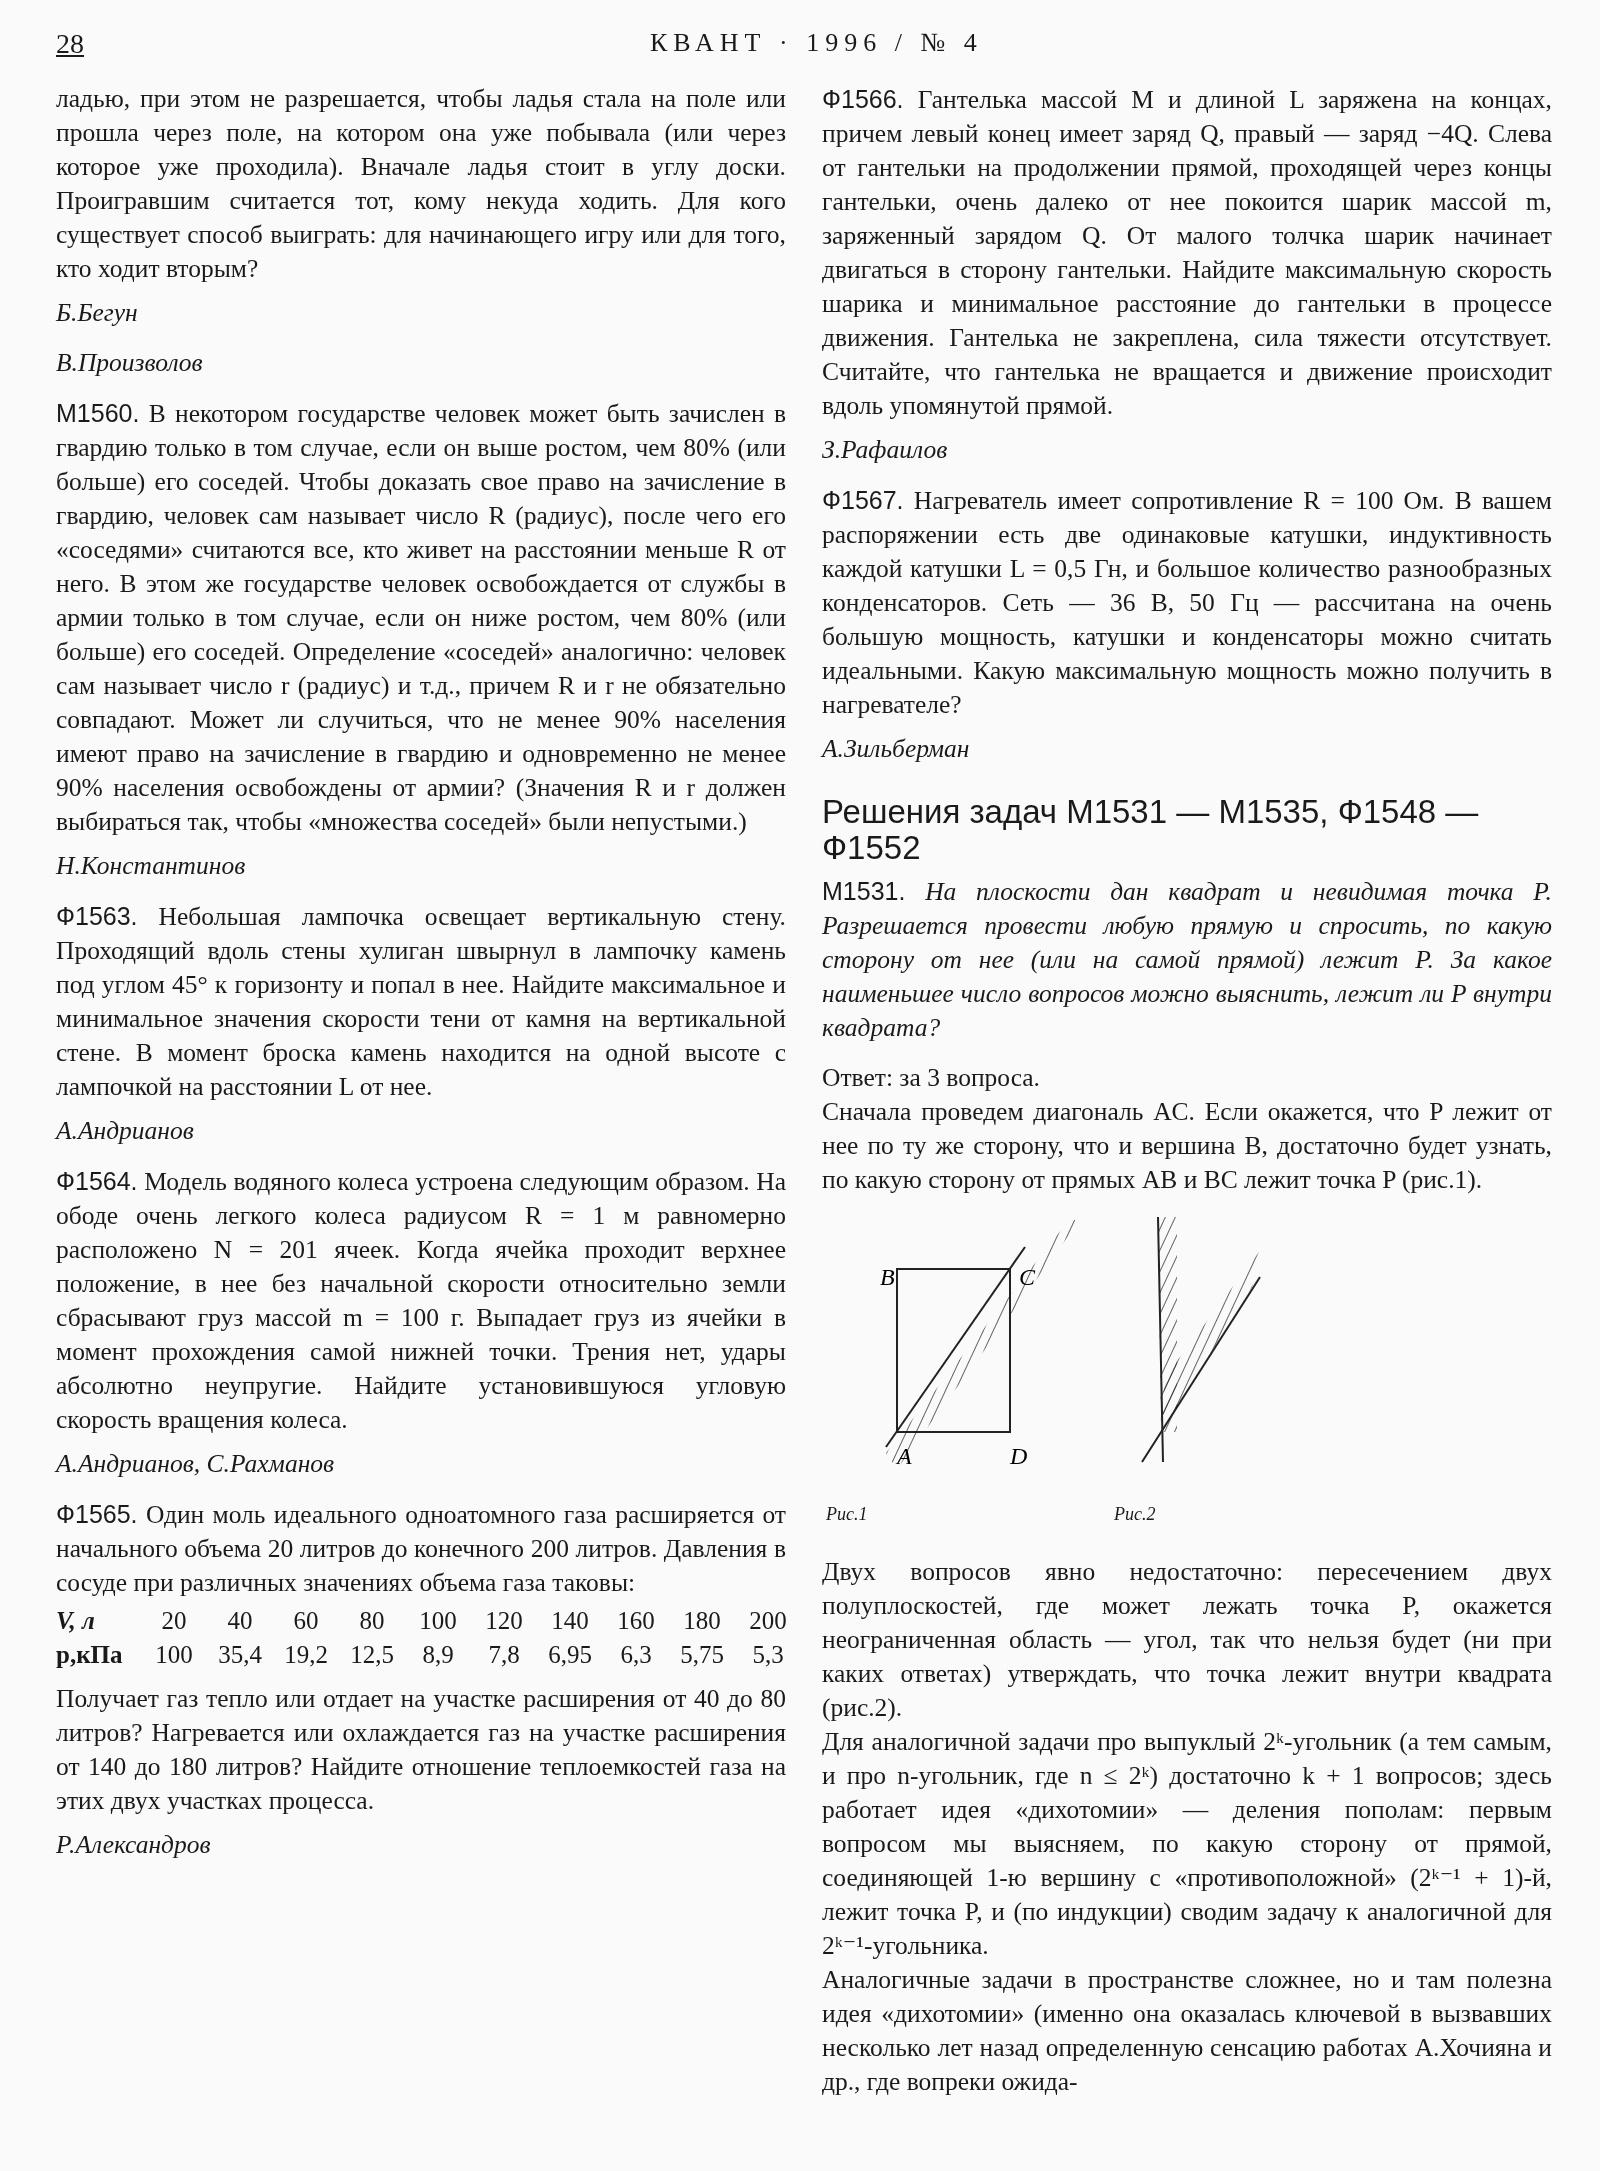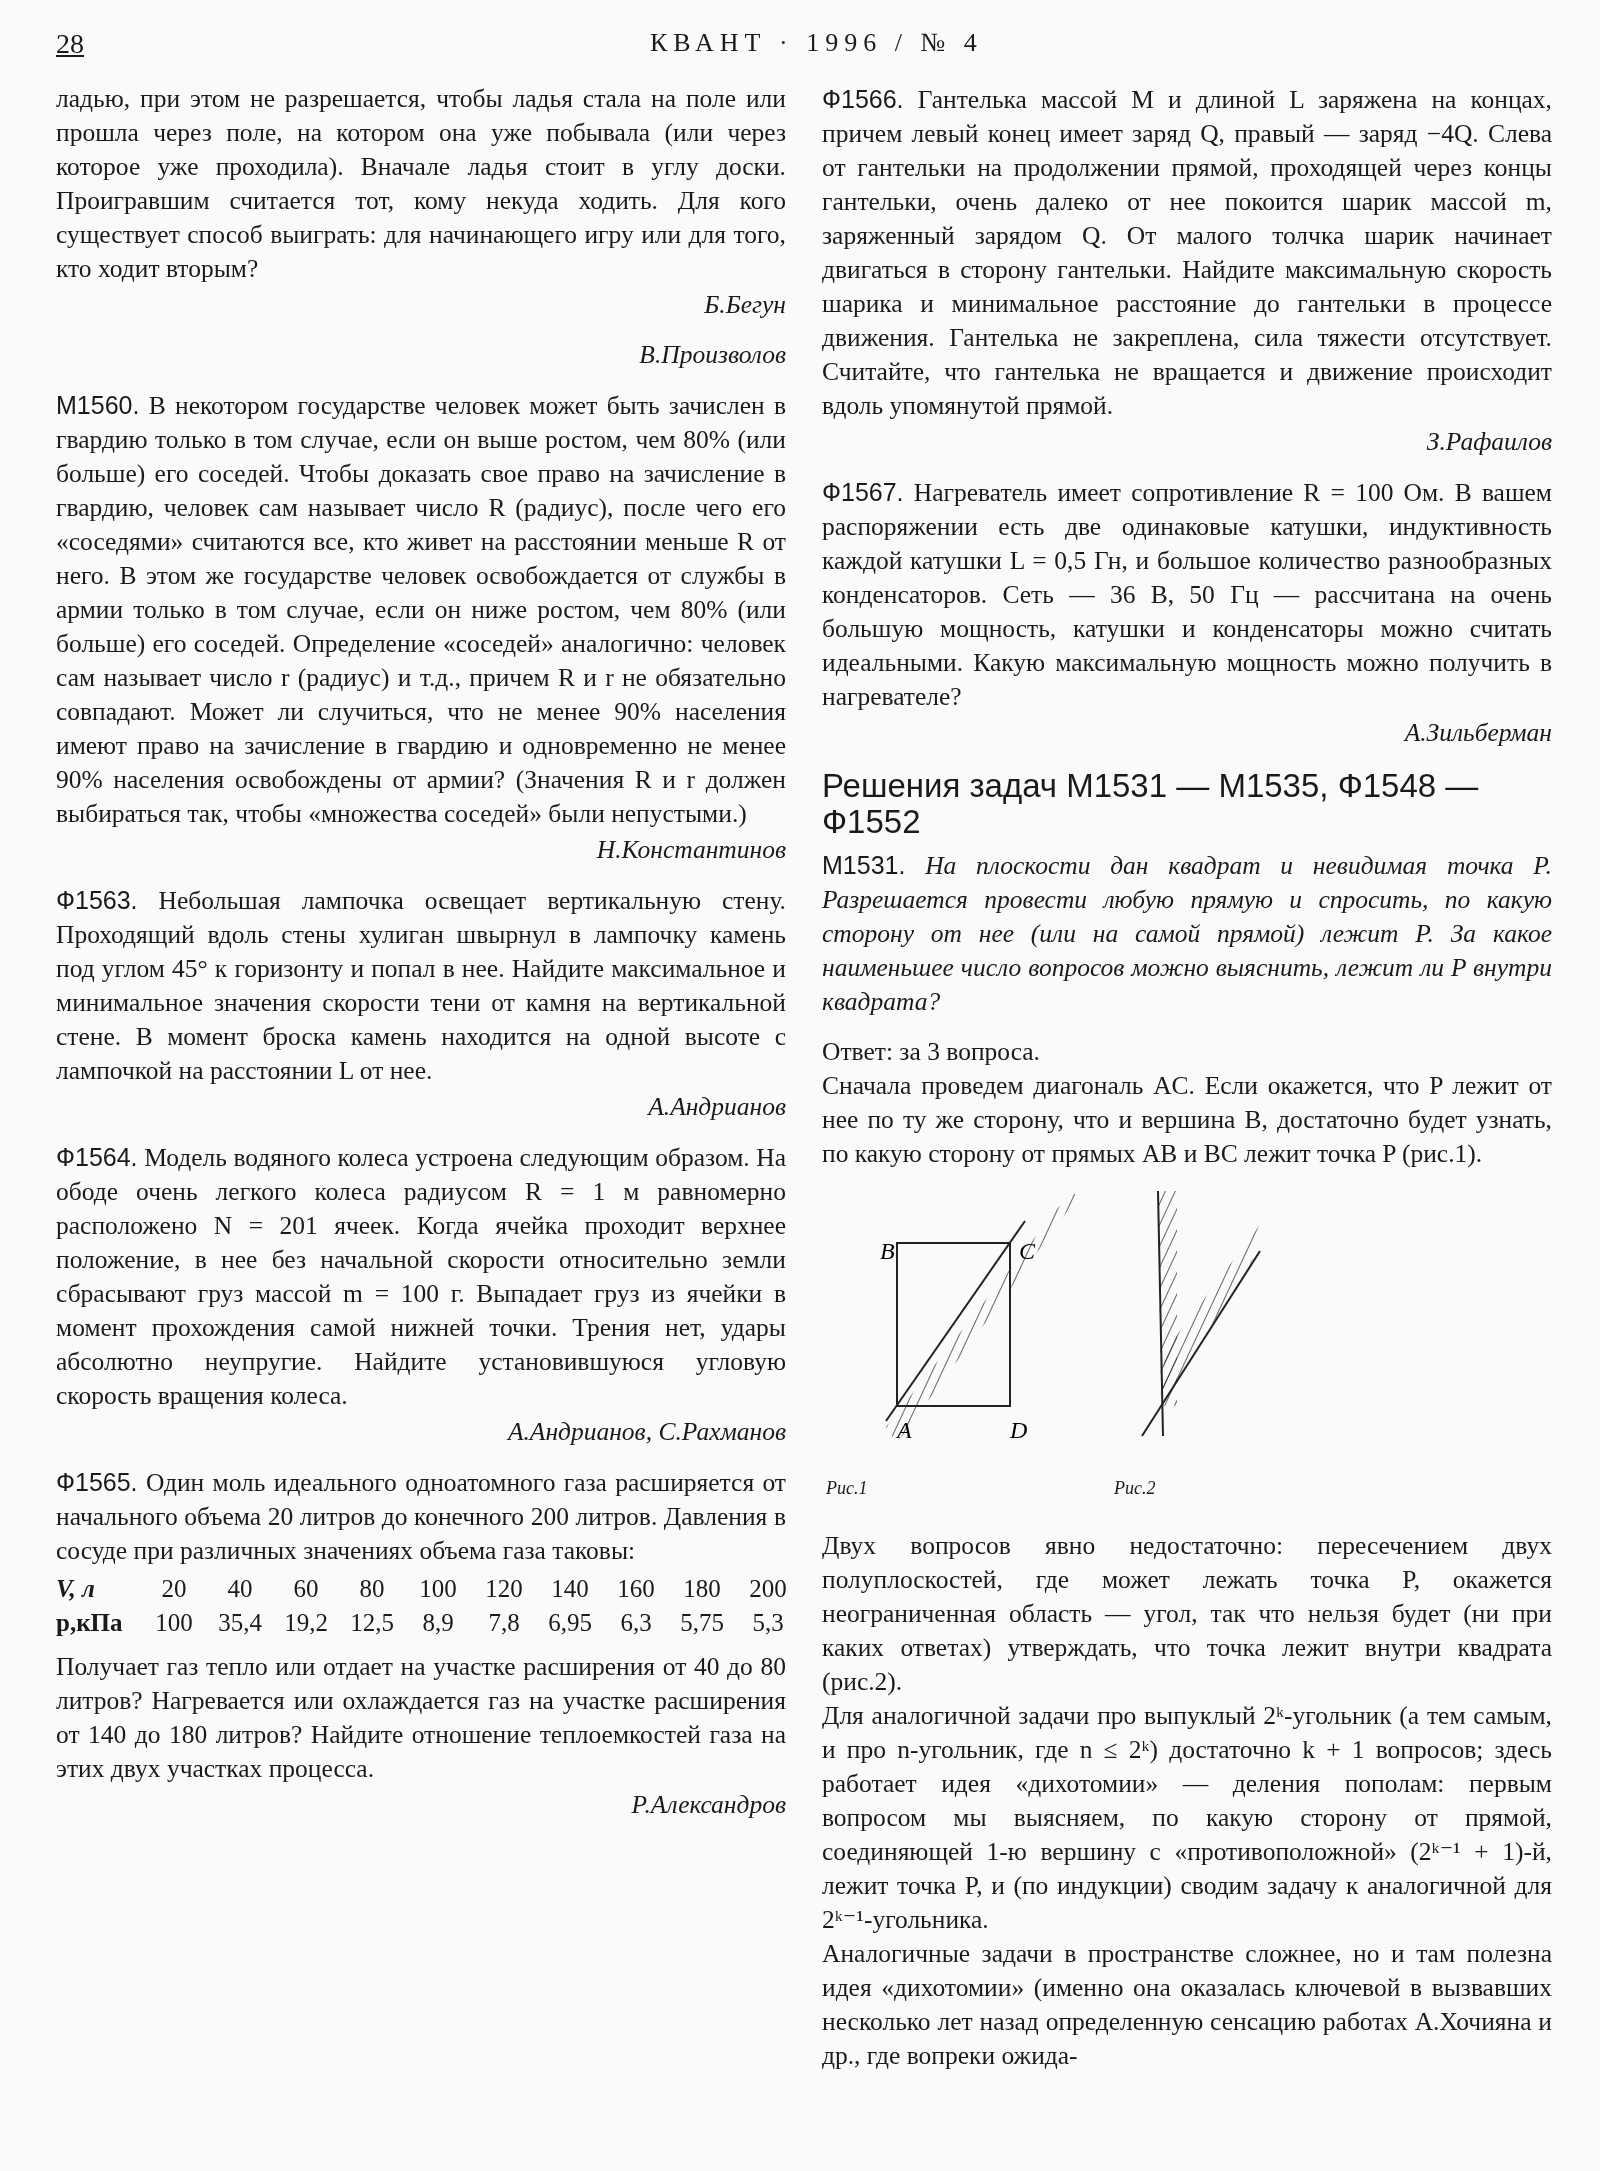--- a/index.html
+++ b/index.html
@@ -6,22 +6,22 @@
   body{width:1600px;height:2171px;position:relative;overflow:hidden;color:#1a1a1a;
        font-family:"Liberation Serif","DejaVu Serif",serif;}
   .page-num{position:absolute;left:56px;top:28px;font-size:28px;text-decoration:underline;}
   .running-head{position:absolute;left:650px;top:28px;font-size:26px;letter-spacing:6px;}
   .col{position:absolute;top:82px;width:730px;font-size:25.5px;line-height:34px;}
   .col.left{left:56px;}
   .col.right{left:822px;}
   p{margin:0;text-align:justify;}
   .prob{margin-bottom:16px;}
   .code{font-family:"Liberation Sans","DejaVu Sans",sans-serif;font-size:25px;}
-  .author{text-align:right;font-style:italic;margin-top:2px;}
-  .section-title{font-family:"Liberation Sans","DejaVu Sans",sans-serif;font-size:33px;line-height:36px;margin:18px 0 8px;}
+  .author{font-style:italic;margin-top:10px;}
+  .section-title{font-family:"Liberation Sans","DejaVu Sans",sans-serif;font-size:33px;line-height:36px;margin:28px 0 8px;}
   .it{font-style:italic;}
   table.gas{border-collapse:collapse;margin:4px 0 10px;font-size:25px;}
   table.gas td{padding:0 10px 0 0;text-align:center;min-width:56px;}
   table.gas td.lbl{text-align:left;min-width:80px;font-weight:bold;}
   .figs{position:relative;height:340px;margin:10px 0 8px;}
   .cap{font-family:Liberation Serif, serif;font-style:italic;font-size:18px;position:absolute;}
 </style>
 </head>
 <body>
 

